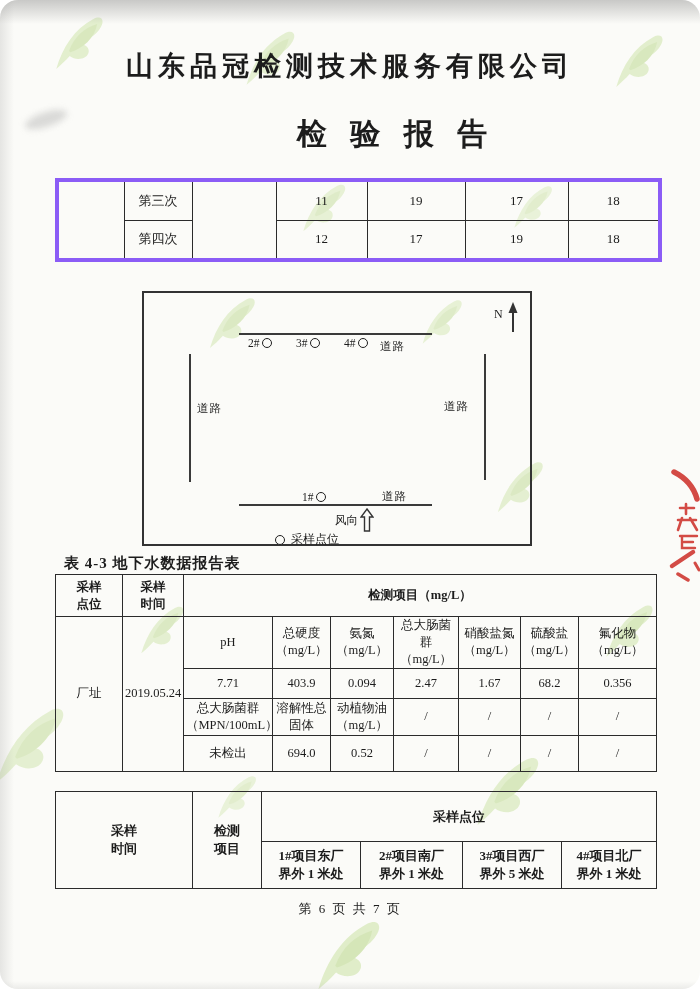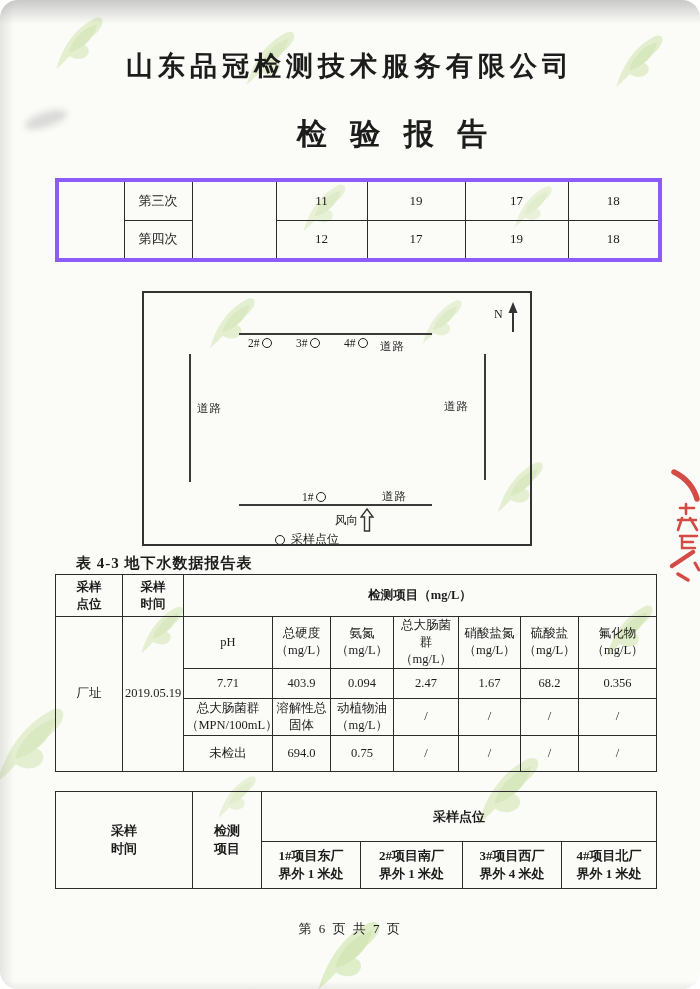--- a/index.html
+++ b/index.html
@@ -28,21 +28,21 @@
             font-family:"DejaVu Sans Mono","Liberation Mono",monospace;}
   
   .tbl{position:absolute;border-collapse:collapse;table-layout:fixed;z-index:2;background:transparent;}
   .tbl td{border:1.5px solid #2b2b2b;text-align:center;vertical-align:middle;padding:0 2px;
           font-size:13px;line-height:1.35;white-space:pre-line;}
   .t1{border:4px solid #8b5cf6;}
   .t43 td{font-size:12.5px;}
   .t44 td{font-size:13px;}
   .bold{font-weight:bold;}
   .tbl-title{position:absolute;z-index:2;font-size:15px;font-weight:bold;letter-spacing:1px;}
-  .page-footer{position:absolute;top:920px;left:0;width:100%;text-align:center;z-index:2;
+  .page-footer{position:absolute;top:900px;left:0;width:100%;text-align:center;z-index:2;
           font-size:13px;letter-spacing:2px;}
   
   .diagram{position:absolute;left:142px;top:291px;width:386px;height:251px;z-index:2;
            border:2px solid #333;}
   .diagram .hline{position:absolute;height:1.6px;background:#3a3a3a;}
   .diagram .vline{position:absolute;width:1.6px;background:#3a3a3a;}
   .diagram .lbl{position:absolute;font-size:11.5px;letter-spacing:1px;}
   .diagram .pt{position:absolute;display:flex;align-items:center;gap:2px;font-size:11.5px;}
   .circ{display:inline-block;width:8px;height:8px;border:1.7px solid #1f1f1f;border-radius:50%;
         background:#fbfbf8;}
@@ -190,21 +190,21 @@
         <path d="M7,1 L13,9 H9.5 V23 H4.5 V9 H1 Z" fill="#fbfbf8" stroke="#333" stroke-width="1.4"></path>
       </svg>
     </div>
 
     <div class="legend">
       <span class="circ"></span>
       <span>采样点位</span>
     </div>
   </div>
 
-  <div class="tbl-title" style="left:64px;top:554px;margin-left:12px;">表 4-3 地下水数据报告表</div>
+  <div class="tbl-title" style="left:64px;top:554px;">表 4-3 地下水数据报告表</div>
   <table class="tbl t43" style="left:55px;top:574px;width:601px;">
     <colgroup>
       <col style="width:67px">
         <col style="width:61px">
         <col style="width:89px">
         <col style="width:58px">
       <col style="width:63px">
         <col style="width:65px">
         <col style="width:62px">
         <col style="width:58px">
@@ -213,21 +213,21 @@
     <tbody>
       <tr style="height:42px">
         <td class="bold">采样
 点位</td>
         <td class="bold">采样
 时间</td>
         <td class="bold" colspan="7">检测项目（mg/L）</td>
       </tr>
       <tr style="height:38px">
         <td rowspan="4">厂址</td>
-        <td rowspan="4">2019.05.19</td>
+        <td rowspan="4">2019.05.24</td>
         <td>pH</td>
         <td>总硬度
 （mg/L）</td>
         <td>氨氮
 （mg/L）</td>
         <td>总大肠菌群（mg/L）</td>
         <td>硝酸盐氮
 （mg/L）</td>
         <td>硫酸盐
 （mg/L）</td>
@@ -251,21 +251,21 @@
         <td>动植物油
 （mg/L）</td>
         <td>/</td>
         <td>/</td>
         <td>/</td>
         <td>/</td>
       </tr>
       <tr style="height:36px">
         <td>未检出</td>
         <td>694.0</td>
-        <td>0.75</td>
+        <td>0.52</td>
         <td>/</td>
         <td>/</td>
         <td>/</td>
         <td>/</td>
       </tr>
     </tbody>
   </table>
 
   <table class="tbl t44" style="left:55px;top:791px;width:601px;">
     <colgroup>
@@ -283,21 +283,21 @@
         <td class="bold" rowspan="2">检测
 项目</td>
         <td class="bold" colspan="4">采样点位</td>
       </tr>
       <tr style="height:47px">
         <td class="bold">1#项目东厂
 界外 1 米处</td>
         <td class="bold">2#项目南厂
 界外 1 米处</td>
         <td class="bold">3#项目西厂
-界外 4 米处</td>
+界外 5 米处</td>
         <td class="bold">4#项目北厂
 界外 1 米处</td>
       </tr>
     </tbody>
   </table>
 
   <div class="page-footer">第 6 页 共 7 页</div>
 
   <svg class="stamp" width="36" height="115" viewBox="0 0 36 115">
     <g stroke="#cd2d26" fill="none" stroke-linecap="round" opacity="0.85">

